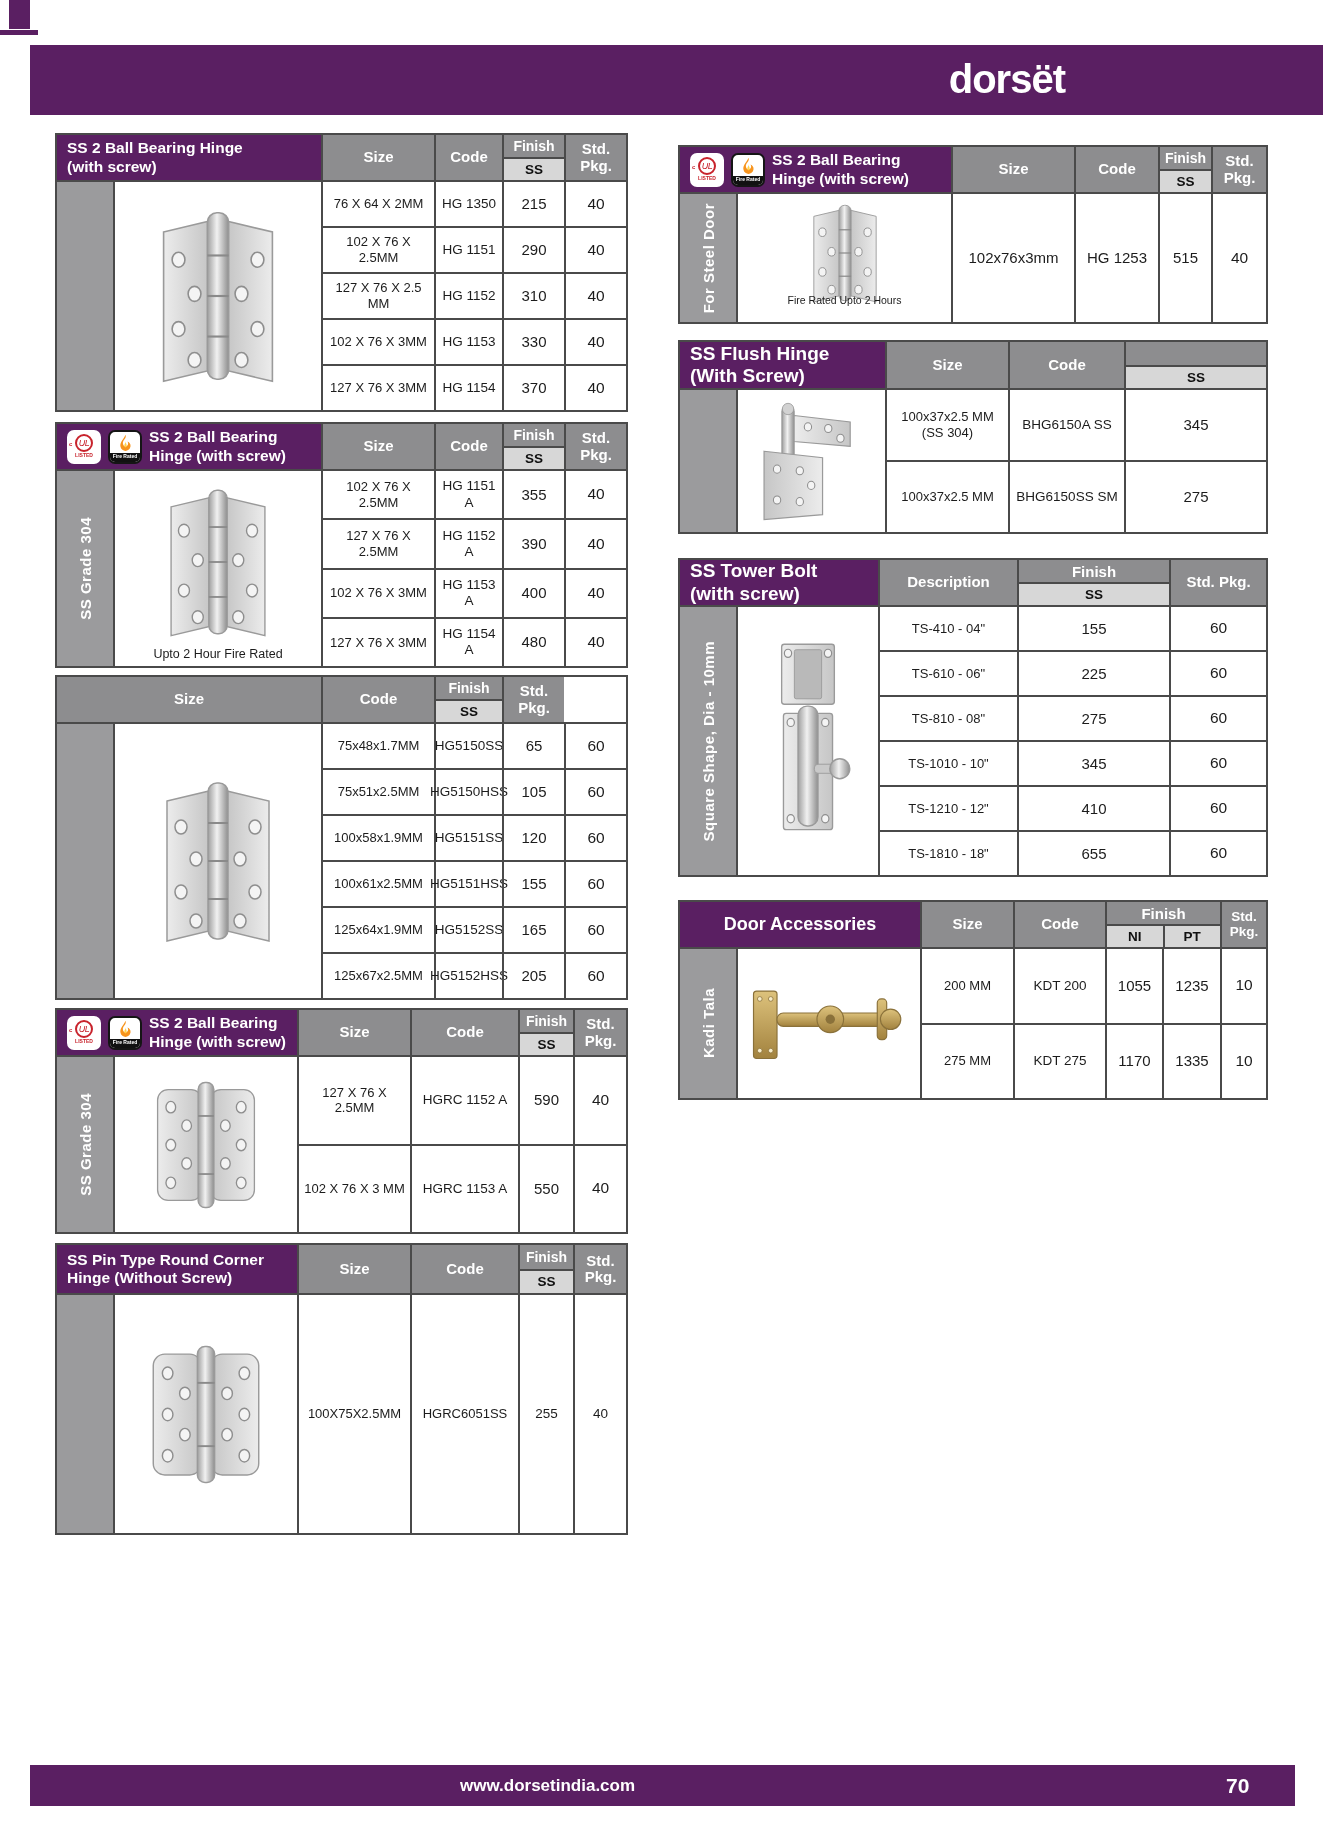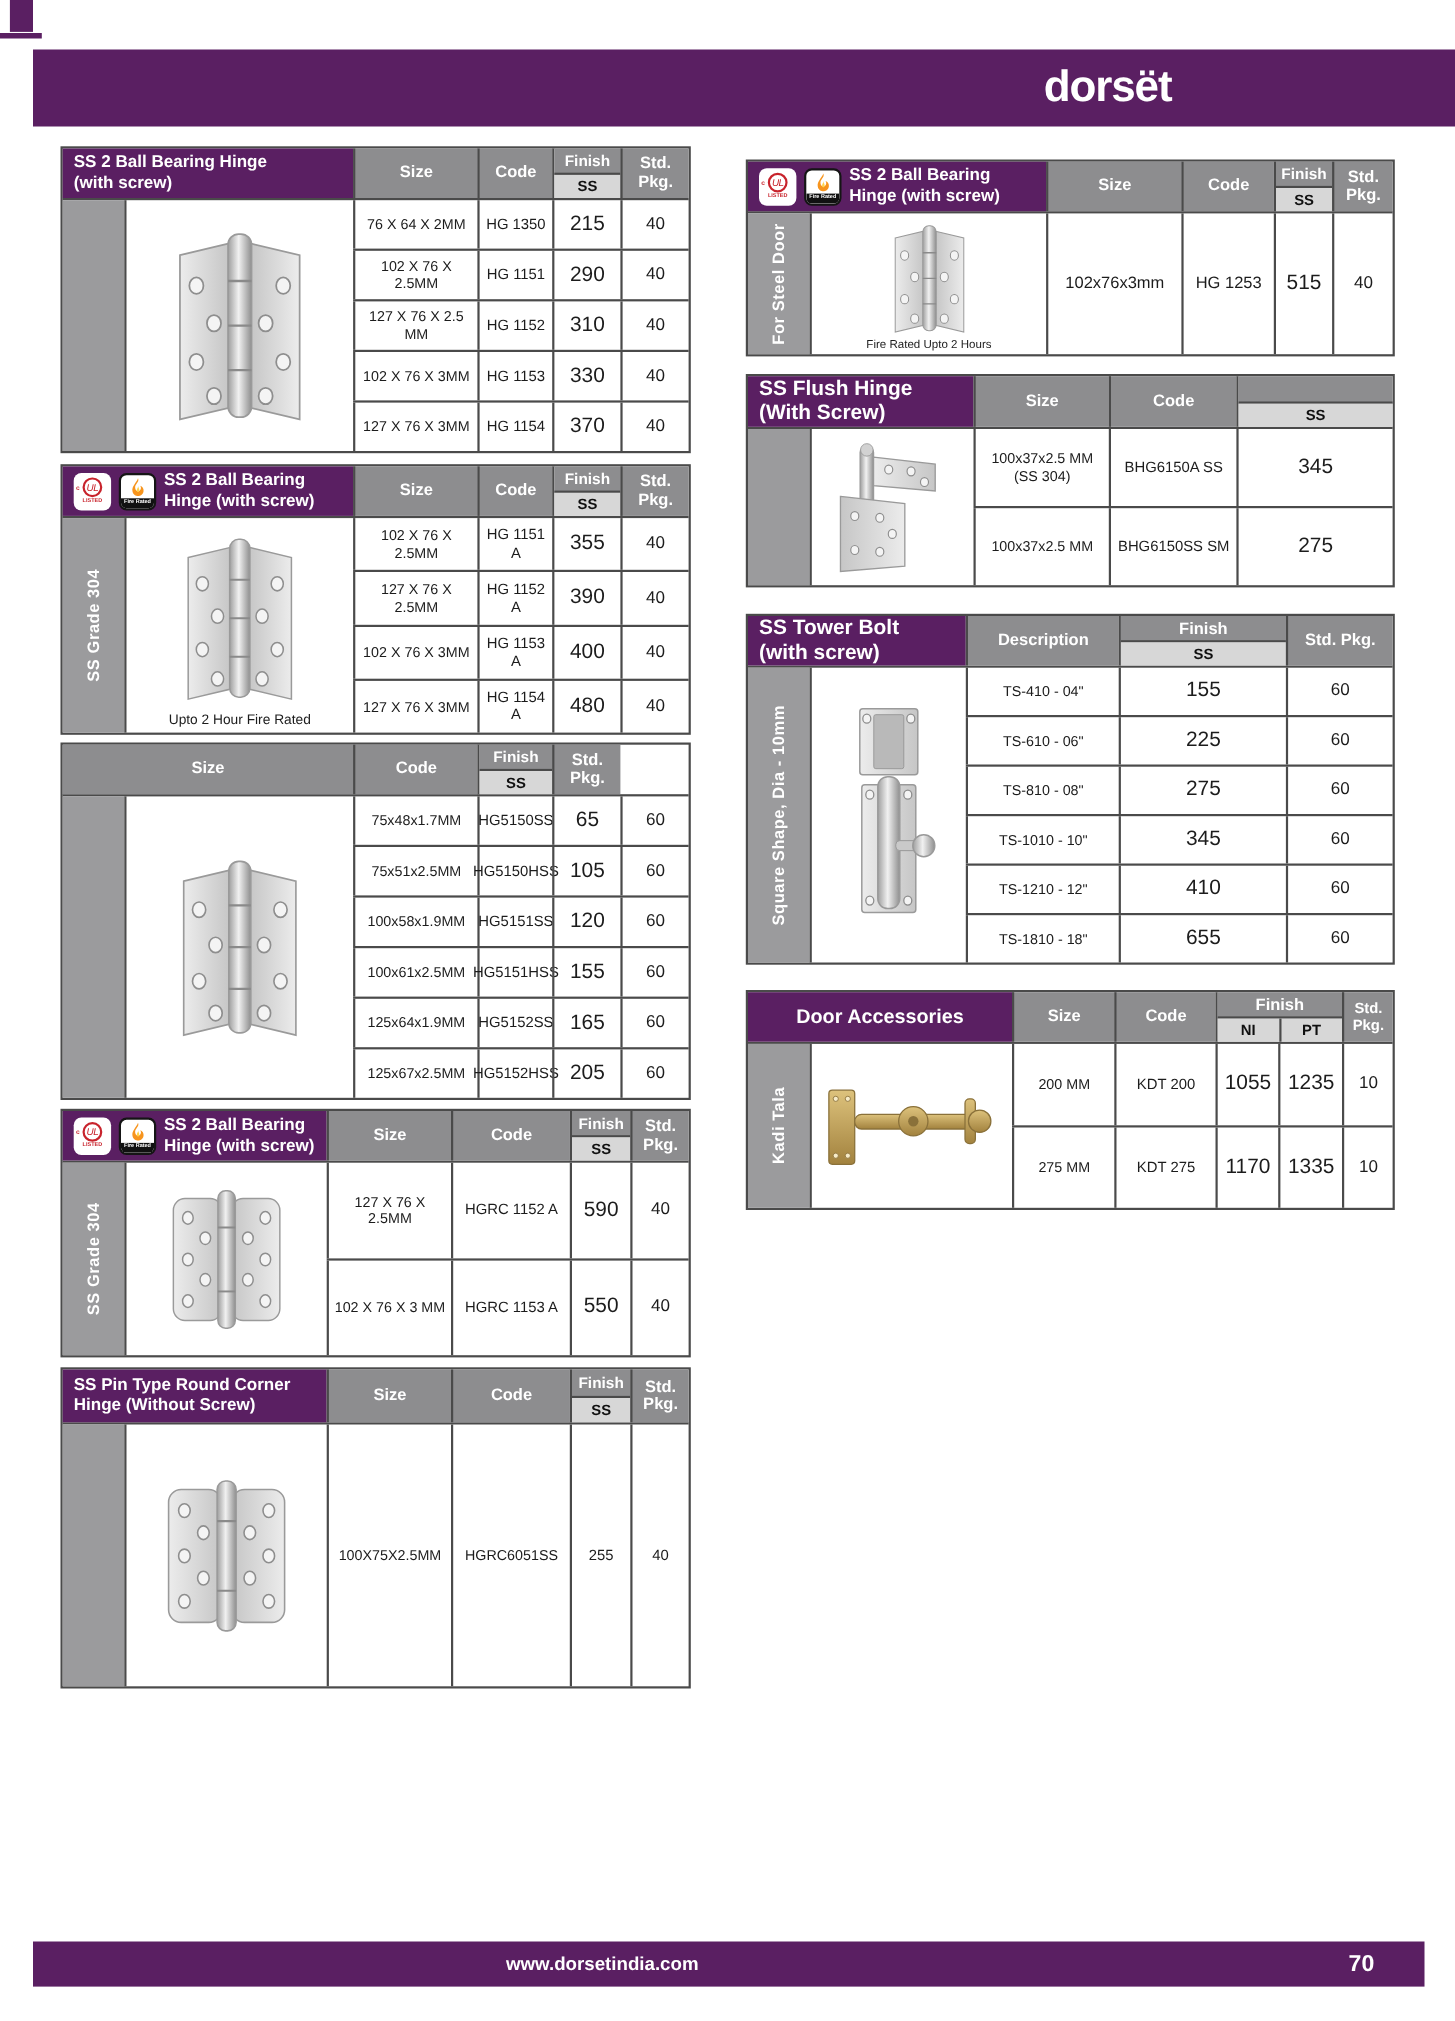--- a/index.html
+++ b/index.html
@@ -39,28 +39,28 @@
   .hfin{background:var(--hgray);color:#fff;font-weight:bold;font-size:14px;flex:1.08;display:flex;align-items:center;justify-content:center;border-bottom:2px solid var(--line)}
   .hss{background:var(--lgray);color:#101010;font-weight:bold;font-size:13.5px;flex:1;display:flex;align-items:center;justify-content:center}
   .nipt{display:flex;flex:1}
   .nipt>*{flex:1}
   .nipt>:last-child{border-left:2px solid var(--line)}
   .tbody{display:flex}
   .strip{background:var(--sgray);display:flex;align-items:center;justify-content:center}
   .vlabel{writing-mode:vertical-rl;transform:rotate(180deg);color:#fff;font-weight:bold;font-size:15px;white-space:nowrap;letter-spacing:.5px}
   .imgcell{border-left:2px solid var(--line);display:flex;flex-direction:column;align-items:center;justify-content:center;position:relative}
   .caption{font-size:12.5px;color:var(--ink);position:absolute;bottom:5px;width:100%;text-align:center}
-  .caption.small{font-size:10.5px;bottom:3px}
+  .caption.small{font-size:10.5px;bottom:16px}
   .rows{flex:1;display:flex;flex-direction:column}
   .row{display:grid;flex:1}
   .row+.row{border-top:2px solid var(--line)}
   .row>*{border-left:2px solid var(--line);display:flex;align-items:center;justify-content:center;text-align:center;color:var(--ink);padding:0 2px;line-height:1.2}
   .csize{font-size:13px}
   .ccode{font-size:13.5px}
-  .cval{font-size:19px}
+  .cval{font-size:15px}
   .cpkg{font-size:15.5px}
   .sm .csize,.sm .ccode{font-size:13px}
   .sm .cval,.sm .cpkg{font-size:13.5px}
 
   
   .tleft{width:573px}
   .tleft .thead{grid-template-columns:264px 113px 68px 62px 62px;height:47px}
   .tleft .row{grid-template-columns:113px 68px 62px 62px}
   .tleft .strip{width:56px}
   .tleft .imgcell{width:208px}

